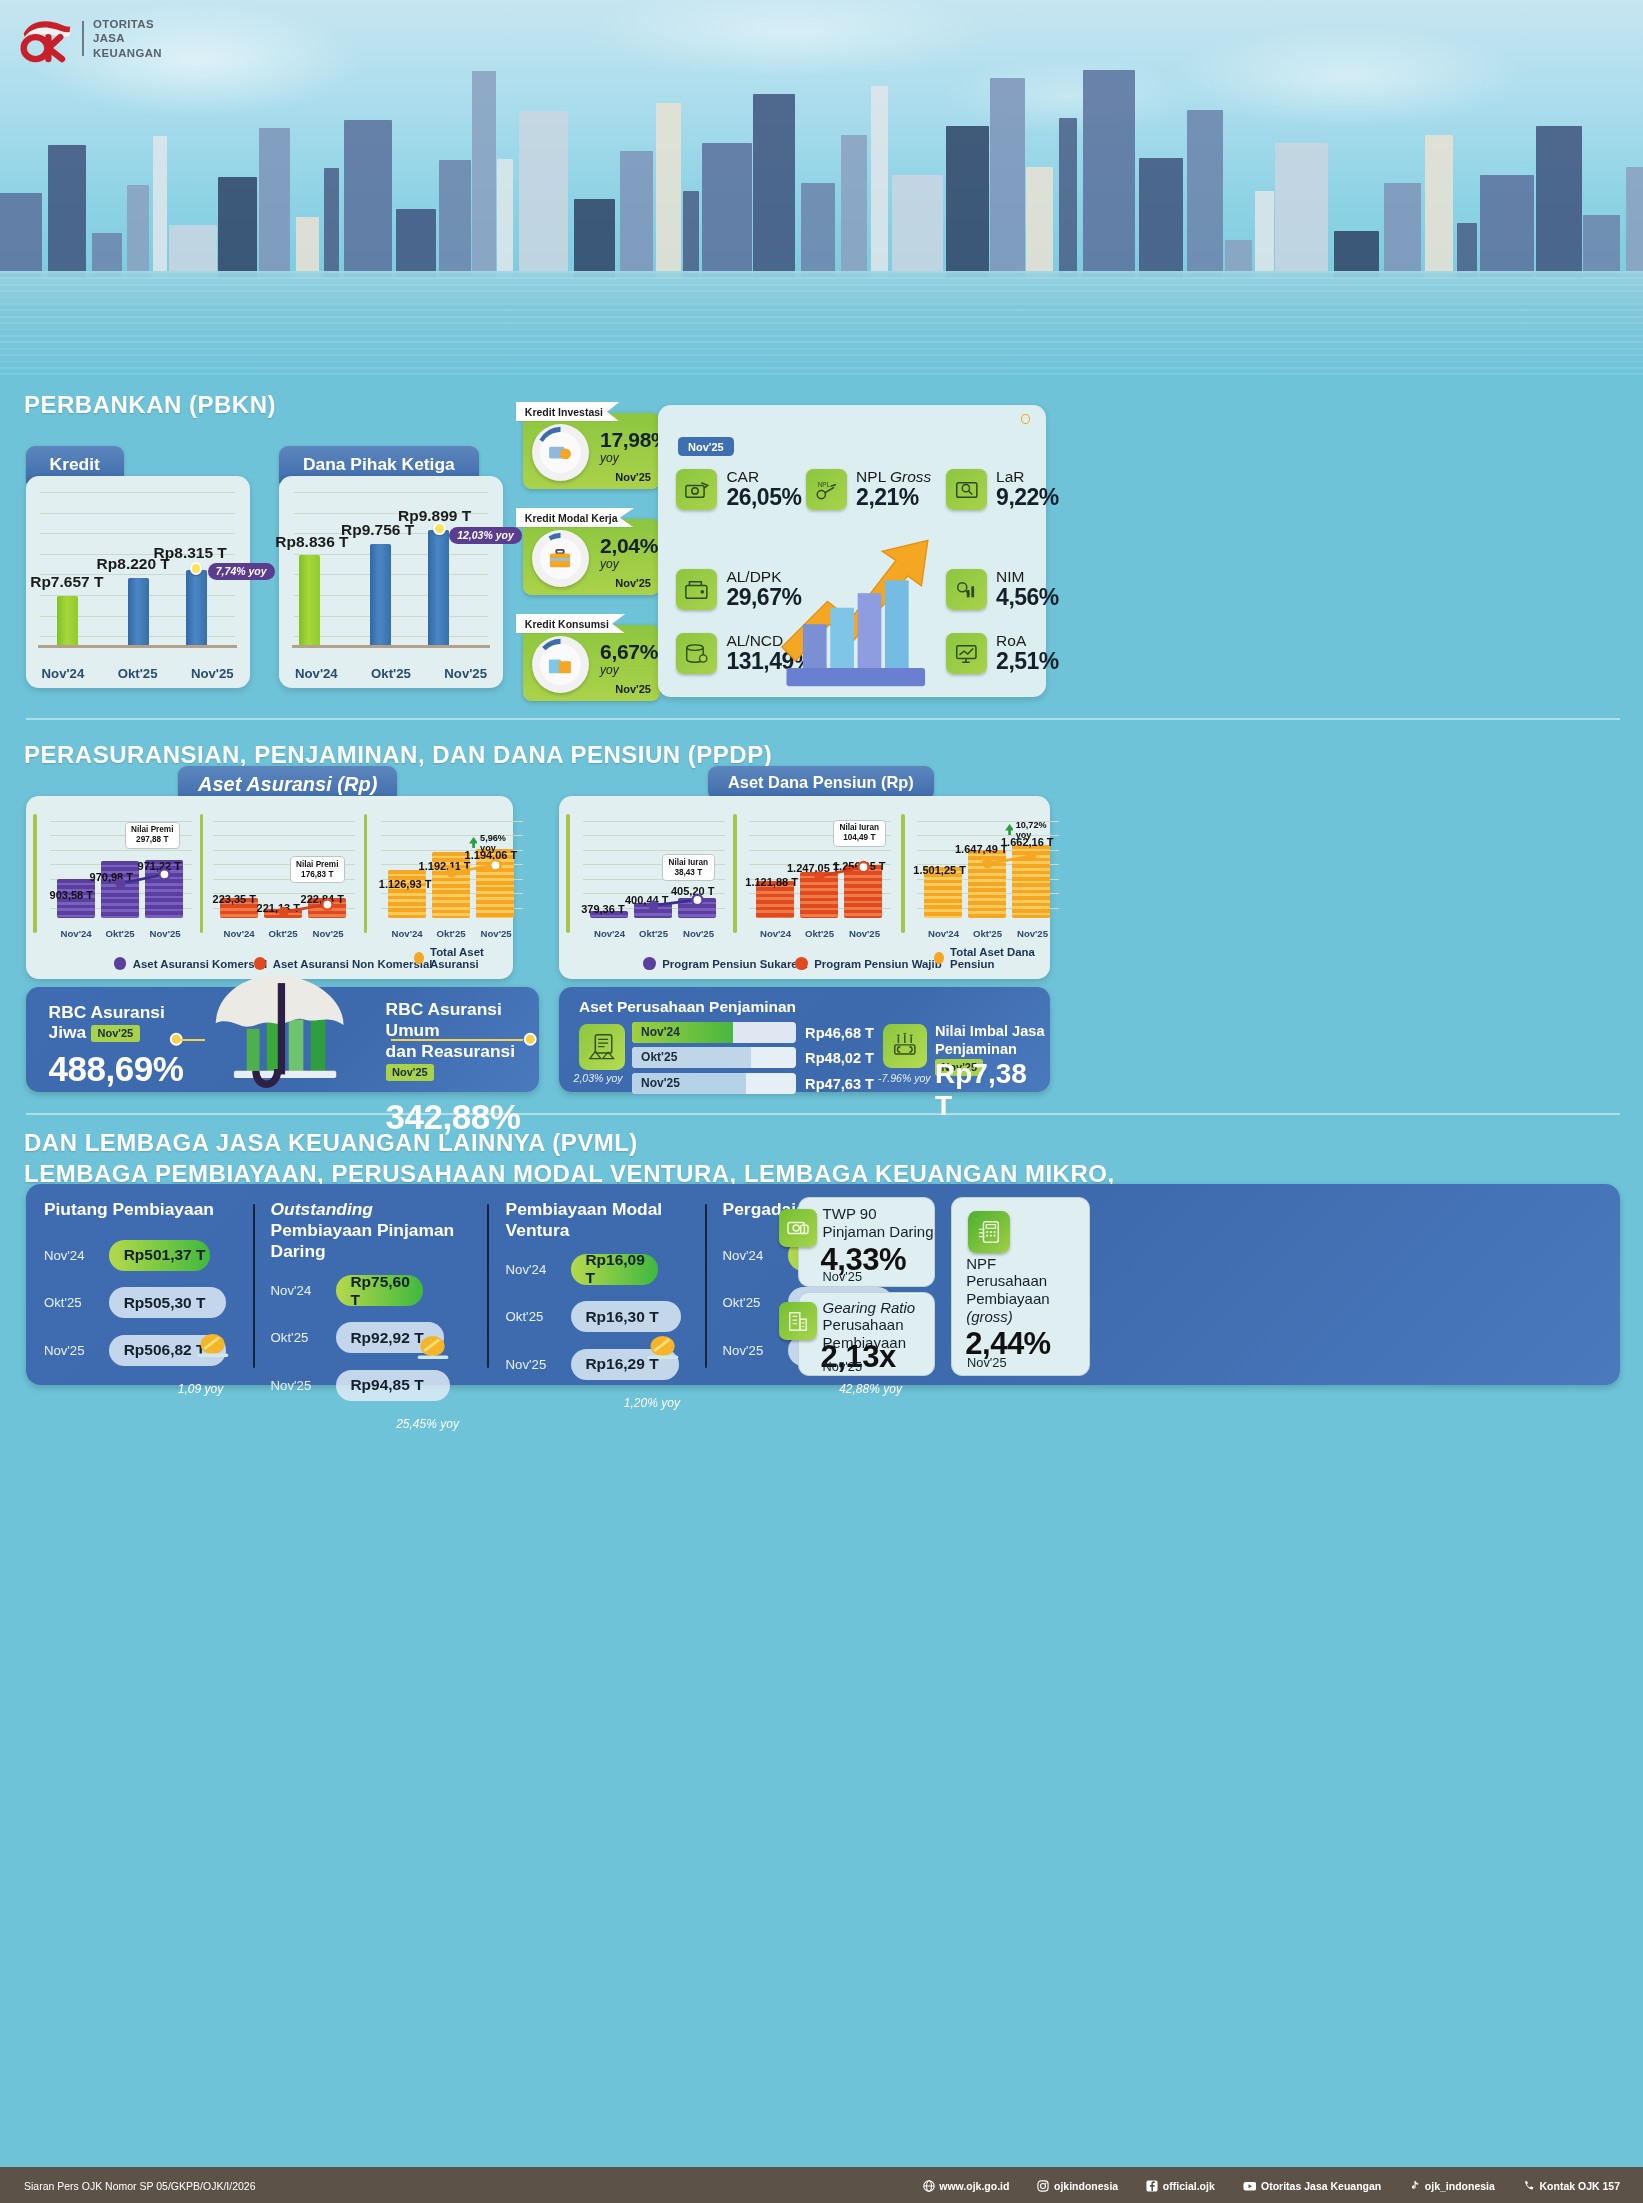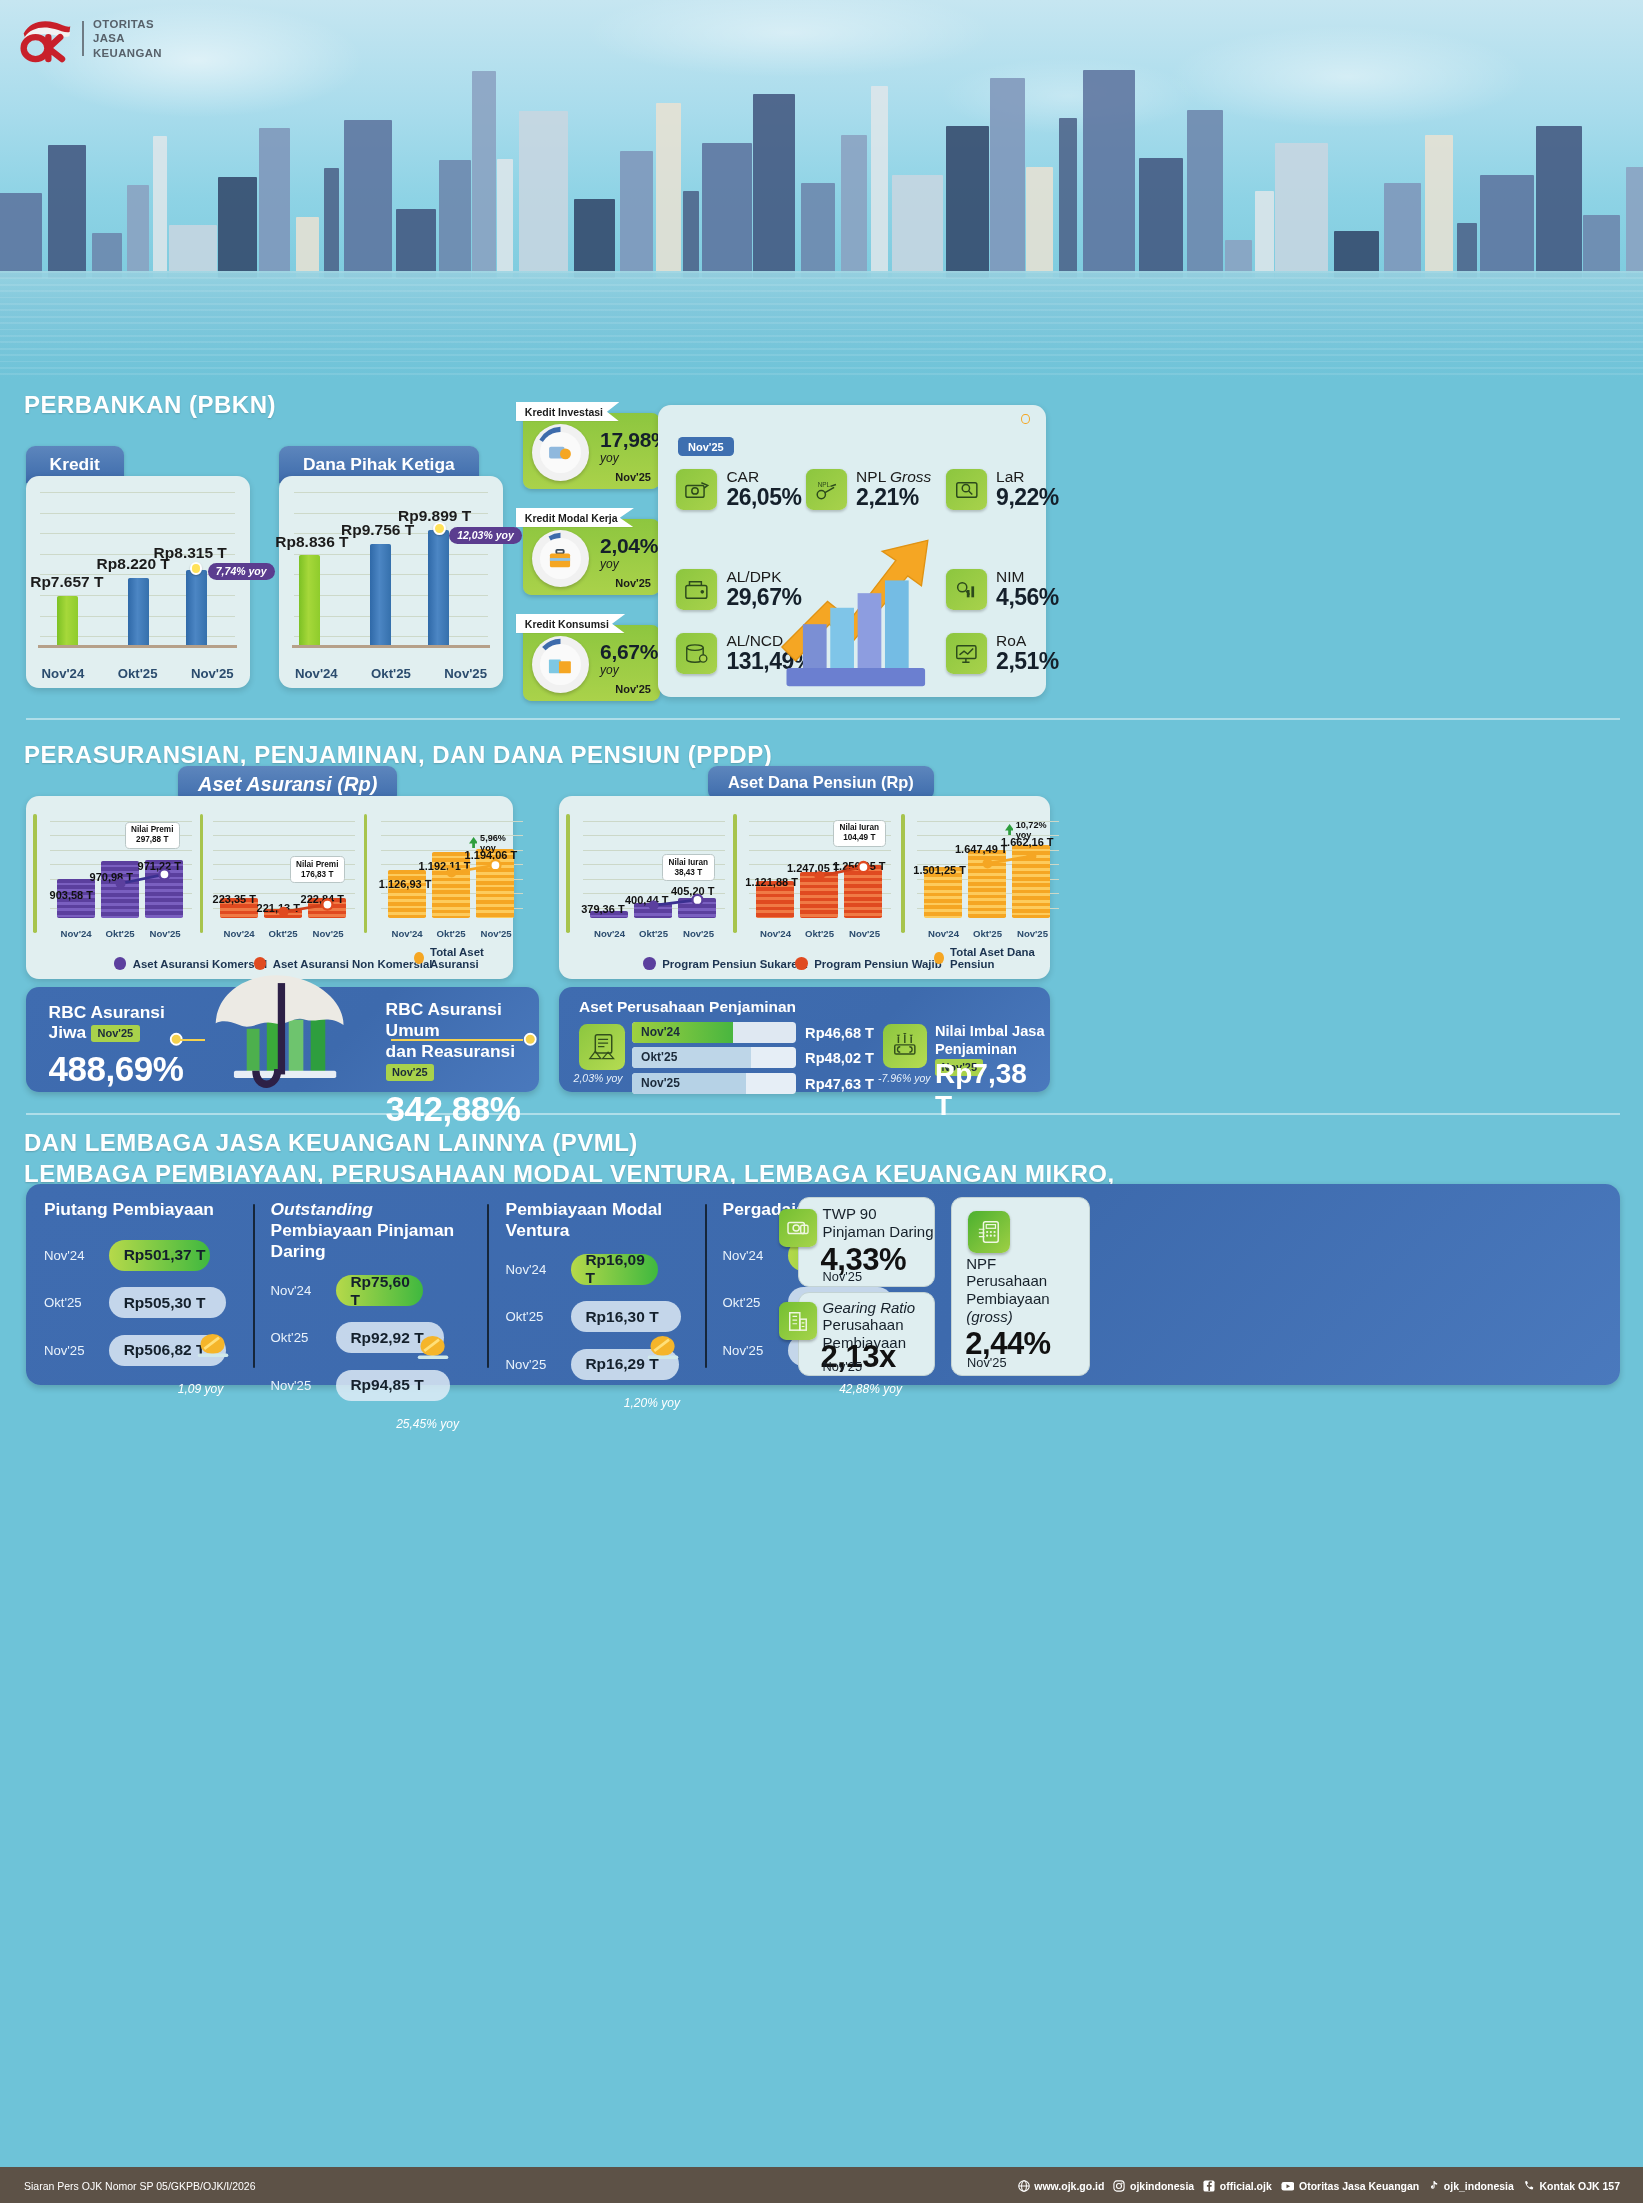--- a/index.html
+++ b/index.html
@@ -134,21 +134,21 @@
   .pvyoy{ color:#fff; font-size:12px; font-style:italic; text-align:right;}
   .pvdiv{ position:absolute; width:2.7px; background:#16263a; border-radius:1.8px;}
   .wcard{ position:absolute; background:#dfeef0; border:0.9px solid #c3d3d4; border-radius:11px;}
   .wlabel{ font-size:15px; color:#16202a; line-height:1.18;}
   .wval{ font-size:31px; font-weight:bold; color:#111; letter-spacing:-0.5px;}
   .wdate{ font-size:12.8px; color:#16202a;}
   
   .footer{ position:absolute; left:0; bottom:0; width:100%; height:37px;
     background:#5d5247; display:flex; align-items:center; }
   .f-left{ color:#fff; font-size:10.5px; padding-left:24px;}
-  .f-right{ margin-left:auto; display:flex; align-items:center; gap:9px; padding-right:24px;
+  .f-right{ margin-left:auto; display:flex; align-items:center; gap:28px; padding-right:24px;
     color:#fff; font-size:10.5px; font-weight:bold;}
   .f-item{ display:flex; align-items:center; gap:4.6px;}
 </style>
 </head>
 <body>
 
 <div class="hero">
   <div class="sky"></div>
   <div class="skyline" id="skyline">
       <div class="bld" style="left: -4.6px; width: 47px; height: 85px; background: rgb(90, 113, 156); opacity: 0.85;"></div>
@@ -665,21 +665,21 @@
       <span class="datetag">Nov'25</span>
     </div>
     <div class="bp-big" style="margin-top:5.5px;">488,69%</div>
   </div>
   <div style="position:absolute;left:360px;top:12px;">
     <div class="bp-title">
       <span>RBC Asuransi Umum</span><br>
       <span>dan Reasuransi</span>
       <span class="datetag">Nov'25</span>
     </div>
-    <div class="bp-big" style="margin-top:6px;">342,88%</div>
+    <div class="bp-big" style="margin-top:14px;">342,88%</div>
   </div>
   <svg width="192" height="137" viewBox="0 0 210 150" style="position:absolute;left:164px;top:-24px;">
     <rect x="62" y="72" width="14" height="48" fill="#4db04d"></rect>
       <rect x="84" y="56" width="16" height="64" fill="#3aa93a"></rect>
     <rect x="108" y="62" width="16" height="58" fill="#6ec46e"></rect>
       <rect x="132" y="54" width="16" height="66" fill="#2e9e3e"></rect>
     <rect x="48" y="118" width="112" height="8" rx="2" fill="#e8eef5"></rect>
     <path d="M28 66 C30 28, 70 10, 104 14 C140 18, 168 42, 168 68 C150 56, 140 66, 126 62 C112 58, 106 70, 92 66 C76 62, 68 74, 54 68 C44 64, 36 62, 28 66 Z" fill="#eceae4"></path>
     <rect x="96" y="22" width="8" height="100" fill="#2d2046"></rect>
     <path d="M96 116 C96 138, 72 138, 72 118" stroke="#2d2046" stroke-width="8" fill="none"></path>

